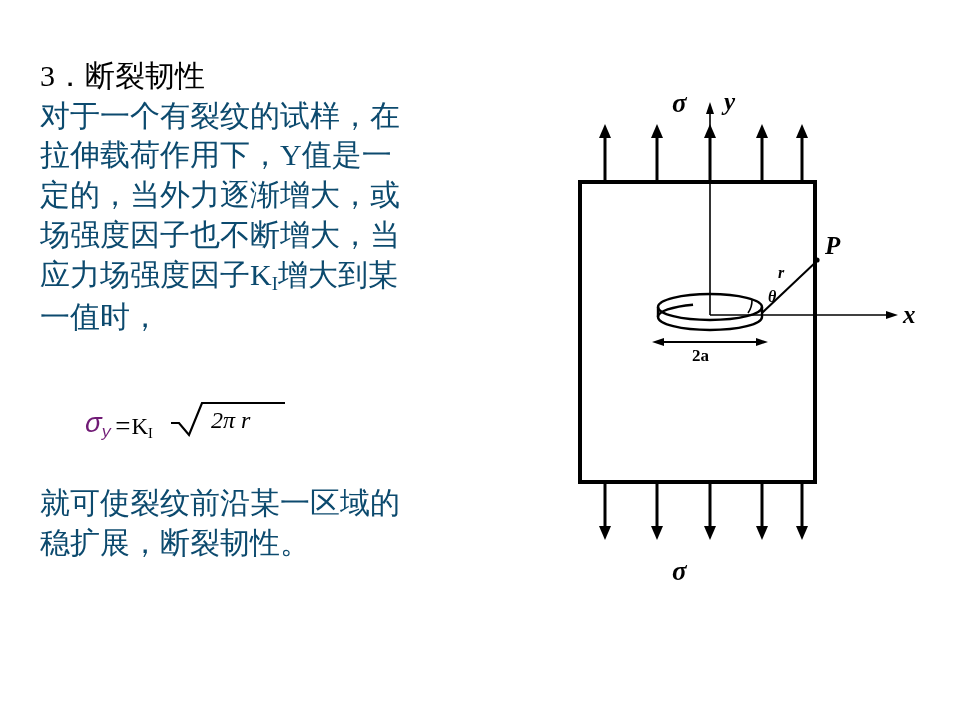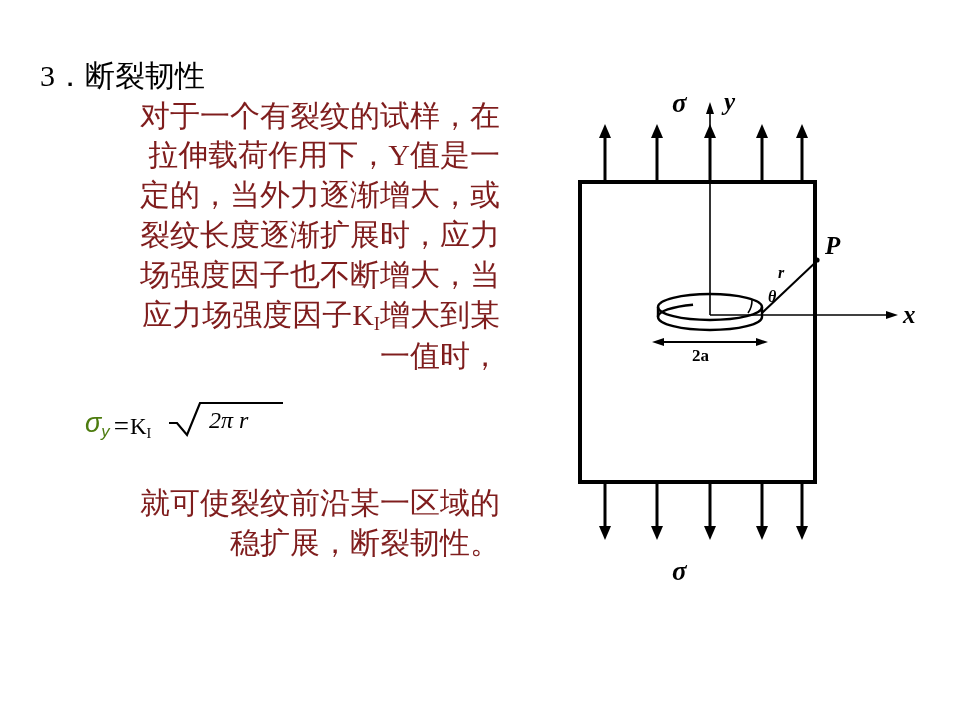--- a/index.html
+++ b/index.html
@@ -27,23 +27,22 @@
   .heading {
     font-family: "Liberation Serif", serif;
     font-size: 30px;
     color: #000000;
     line-height: 1.32;
     white-space: nowrap;
   }
   .para {
     font-family: "Liberation Serif", serif;
     font-size: 30px;
-    color: #7f1d1d;
+    color: #0c4a6e;
     line-height: 1.33;
-    text-align: right;
   }
   .para-line {
     white-space: nowrap;
   }
   .sub {
     font-size: 0.62em;
     vertical-align: -0.25em;
   }
 
   
@@ -51,23 +50,23 @@
     position: absolute;
     left: 85px;
     top: 392px;
     height: 50px;
     font-size: 28px;
     color: #000000;
     display: flex;
     align-items: flex-end;
   }
   #formula .sigma-y {
-    color: #4d7c0f;
+    color: #701a75;
     font-style: italic;
-    font-family: Liberation Sans, sans-serif;
+    font-family: Liberation Mono, monospace;
     font-size: 27px;
   }
   #formula .sigma-y .sub {
     font-size: 0.62em;
     vertical-align: -0.3em;
   }
   #formula .eq {
     margin: 0 1px 0 4px;
     font-size: 27px;
   }
@@ -103,21 +102,20 @@
 
 <div id="slide">
 
   <div id="text-column">
     <div class="heading">3．断裂韧性</div>
 
     <div class="para">
       <div class="para-line">对于一个有裂纹的试样，在</div>
       <div class="para-line">拉伸载荷作用下，Y值是一</div>
       <div class="para-line">定的，当外力逐渐增大，或</div>
-      <div class="para-line">裂纹长度逐渐扩展时，应力</div>
       <div class="para-line">场强度因子也不断增大，当</div>
       <div class="para-line"><span>应力场强度因子K</span><span class="sub">I</span><span>增大到某</span></div>
       <div class="para-line">一值时，</div>
     </div>
   </div>
 
   <div id="formula">
     <span class="sigma-y"><span>σ</span><span class="sub">y</span></span>
     <span class="eq">=</span>
     <span class="ki"><span>K</span><span class="sub">I</span></span>

